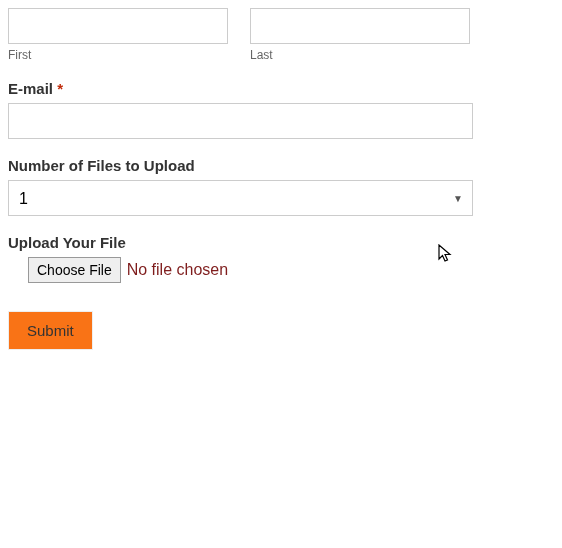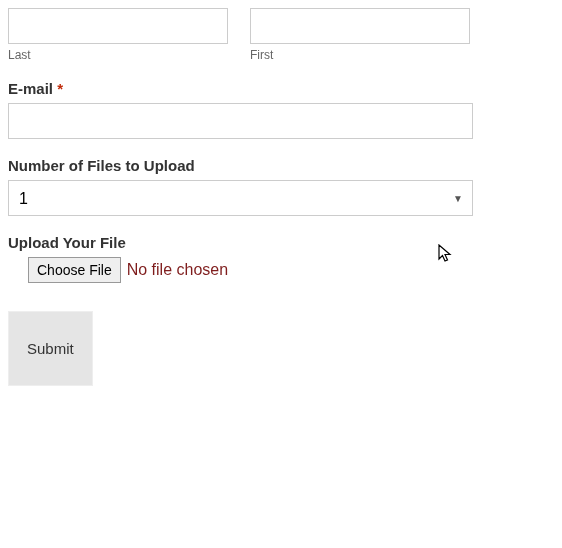--- a/index.html
+++ b/index.html
@@ -80,22 +80,22 @@
     .textarea {
       border: 1px solid #ccc;
       width: 536px;
       height: 112px;
       padding: 6px 8px;
       font-size: 14px;
       resize: none;
     }
     .submit-btn {
       font-size: 15px;
-      padding: 28px 18px;
-      background: #e5e5e5;
+      padding: 10px 18px;
+      background: #f97316;
       border: 1px solid #eee;
       color: #333;
       cursor: pointer;
       margin-top: 10px;
     }
     .cursor-icon {
       position: absolute;
       left: 430px;
       top: 236px;
       pointer-events: none;
@@ -103,26 +103,26 @@
     .form-wrap { position: relative; }
   </style>
 </head>
 <body>
 
 <div class="form-wrap">
 
   <div class="field-group">
     <div class="name-row">
       <div class="name-col">
+        <input type="text" class="text-input first" value="" style="">
+        <span class="sublabel">First</span>
+      </div>
+      <div class="name-col">
         <input type="text" class="text-input last" value="" style="">
         <span class="sublabel">Last</span>
-      </div>
-      <div class="name-col">
-        <input type="text" class="text-input first" value="" style="">
-        <span class="sublabel">First</span>
       </div>
     </div>
   </div>
 
   <div class="field-group">
     <label class="label">
       <span>E-mail</span>
       <span class="required">*</span>
     </label>
     <input type="text" class="email-input" value="" style="">

